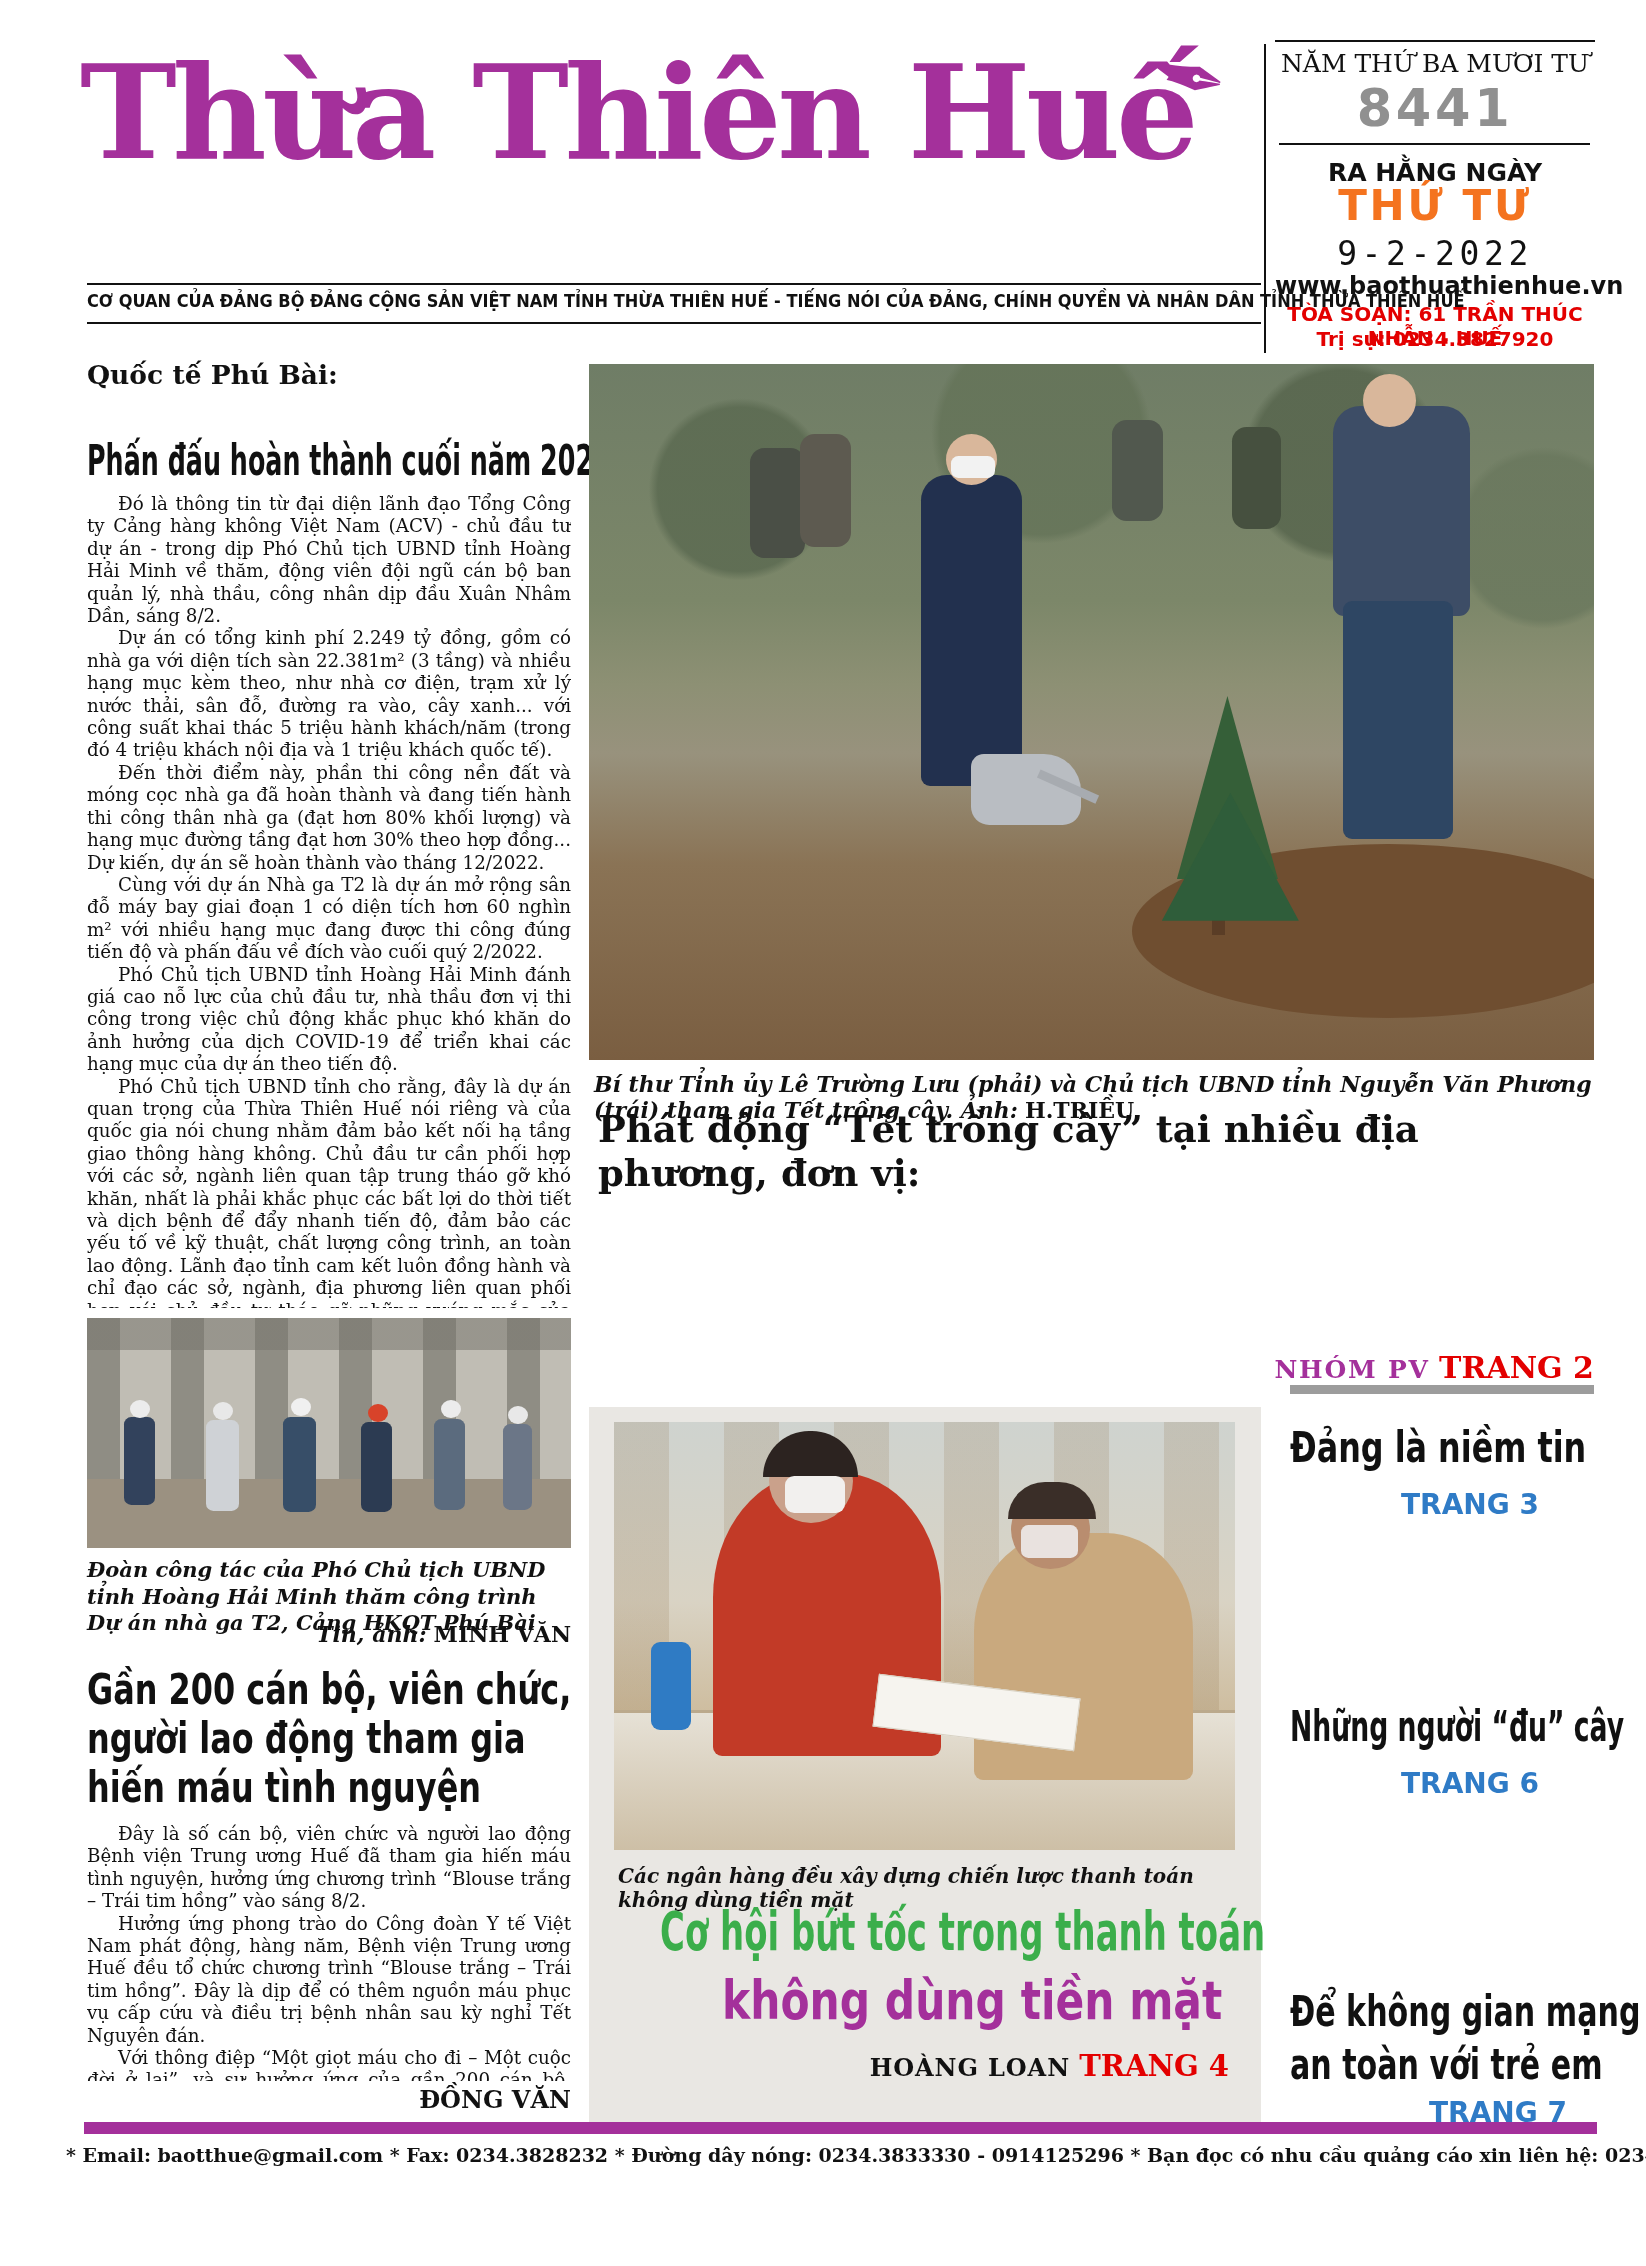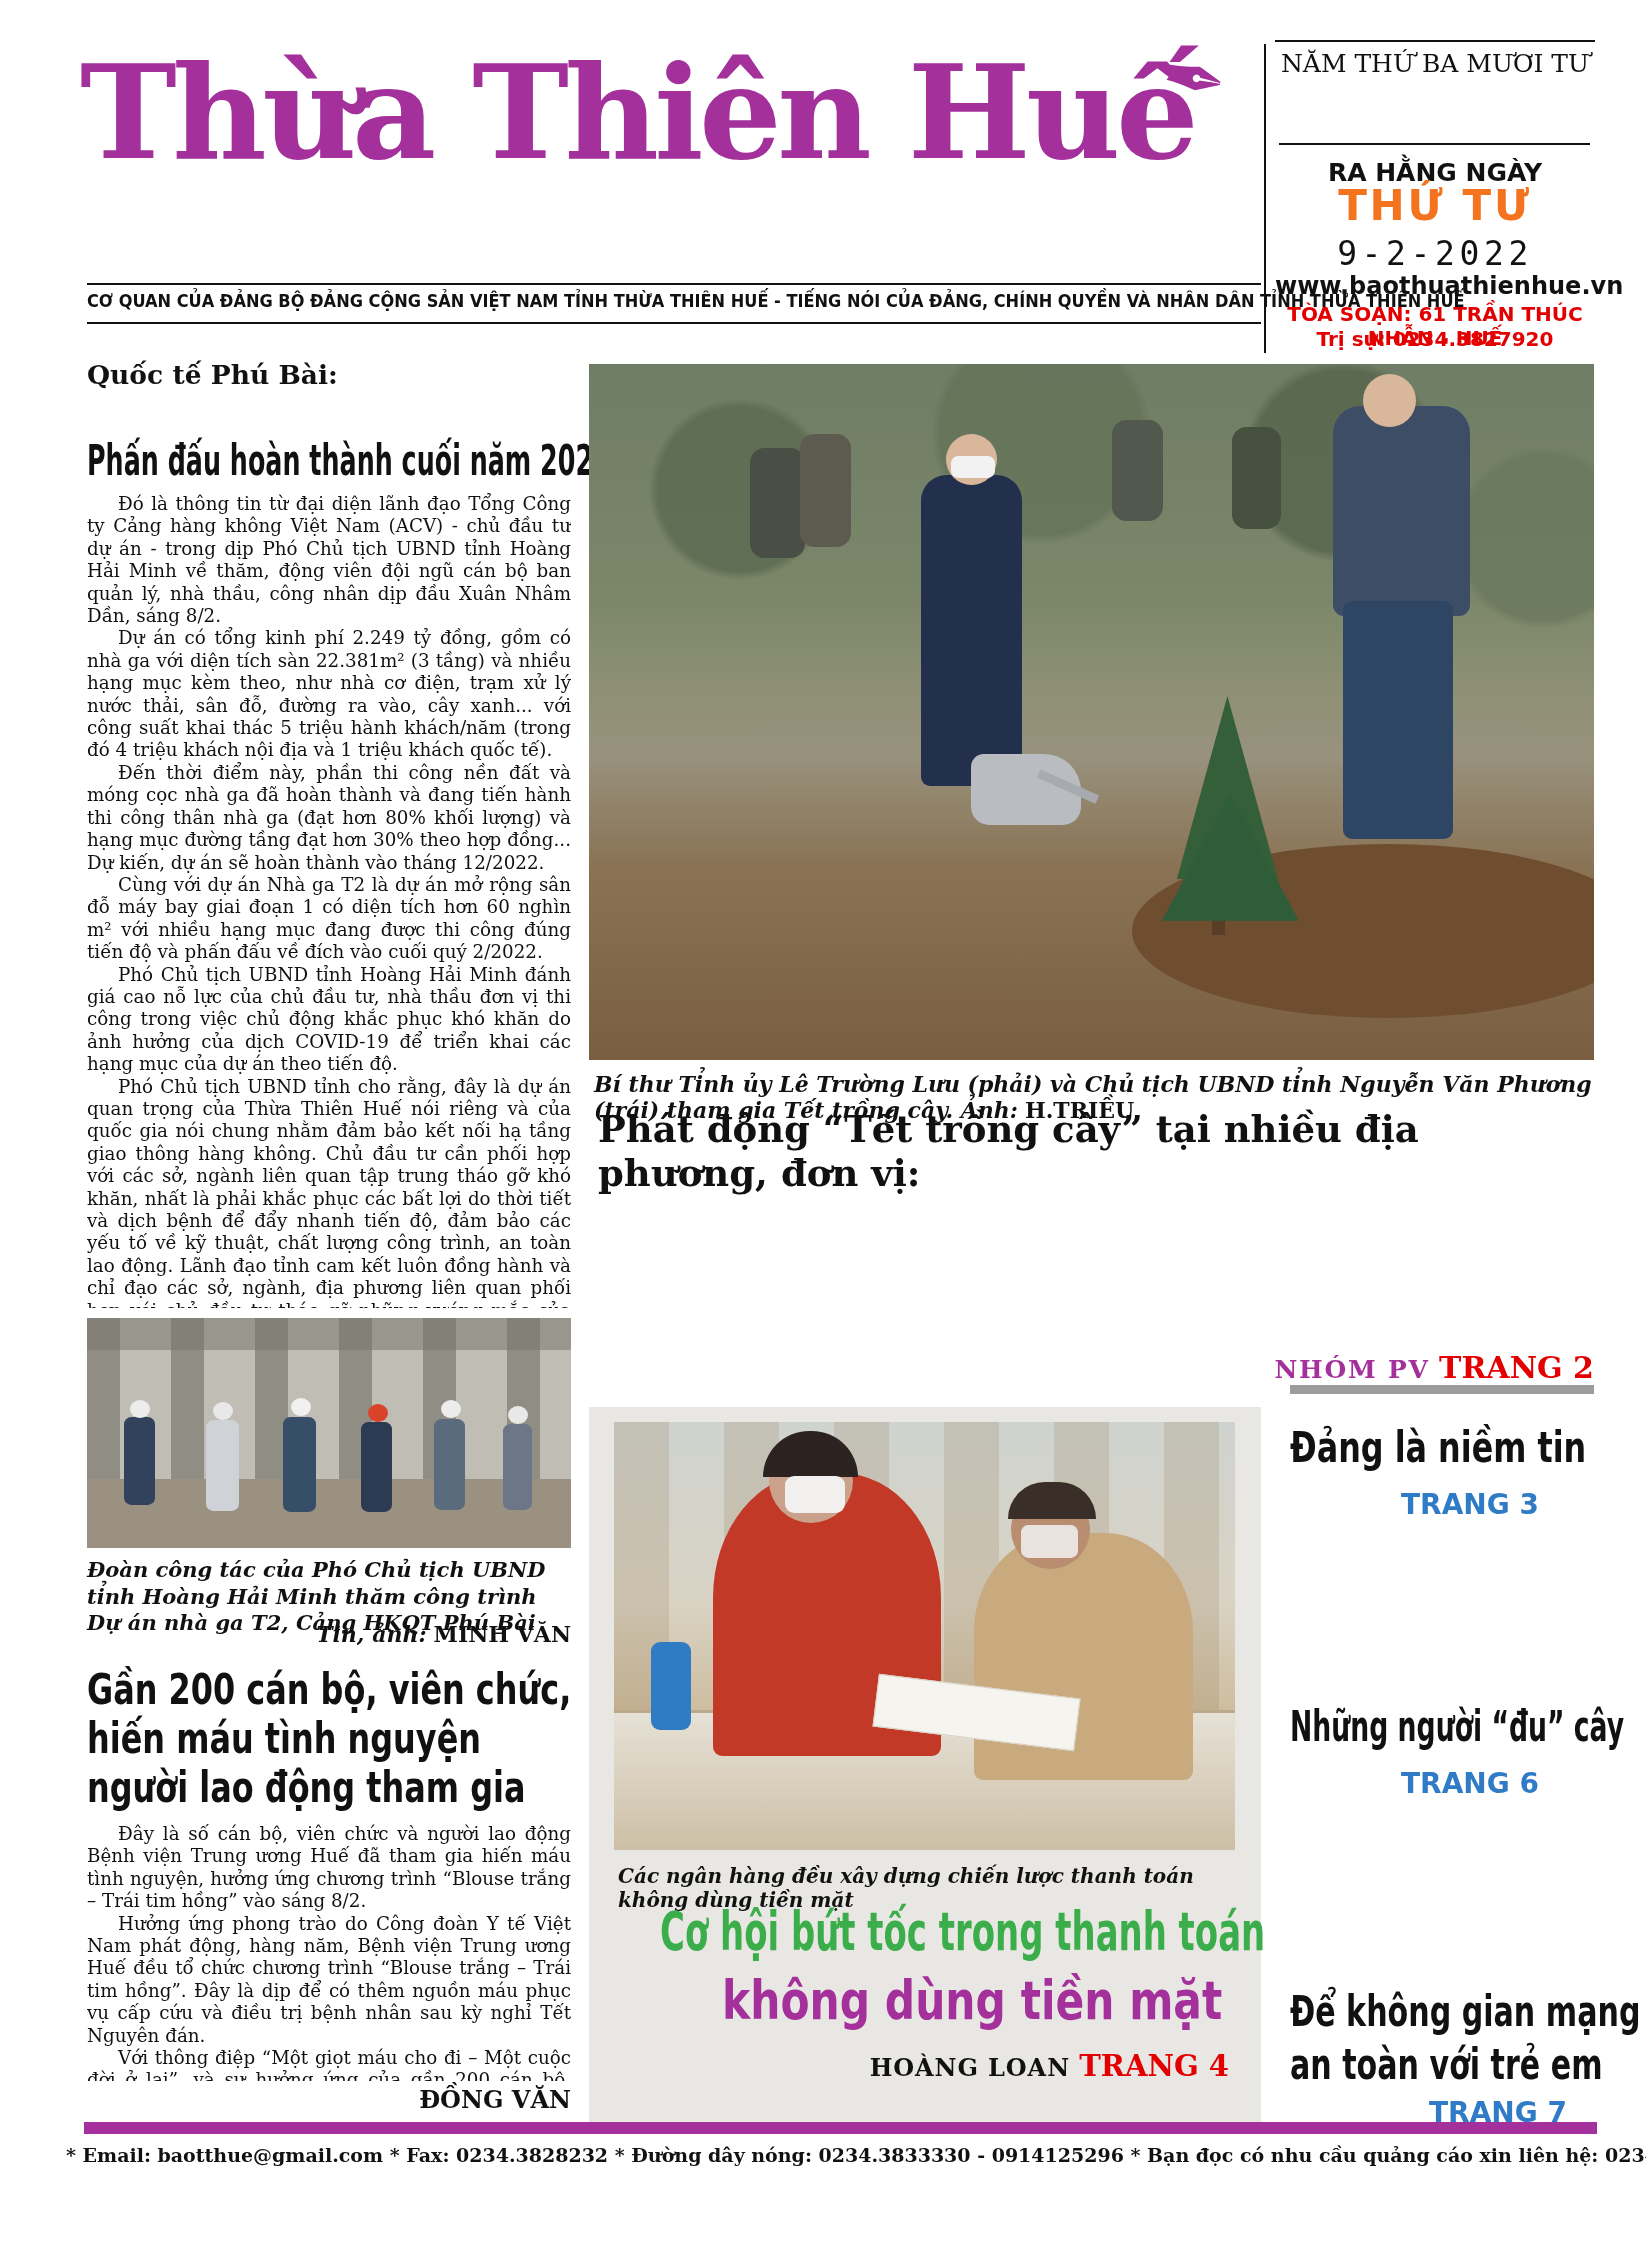--- a/index.html
+++ b/index.html
@@ -27,20 +27,21 @@
 <body>
 
 <div class="page">
 
   <div class="abs magenta" style="left:80px;top:48px;width:1179px;font-size:130px;font-weight:bold;letter-spacing:-4.6px;line-height:1;">Thừa Thiên Huế</div>
   <div class="abs magenta" style="left:1162px;top:35px;font-size:77px;transform:rotate(12deg);">✒</div>
 
   <div class="abs" style="left:1264px;top:44px;width:1.8px;height:309px;background:#111;"></div>
   <div class="abs hr" style="left:1275px;top:40px;width:320px;"></div>
   <div class="abs serif" style="left:1275px;top:49px;width:320px;text-align:center;font-size:25px;">NĂM THỨ BA MƯƠI TƯ</div>
+  <div class="abs sans gray" style="left:1275px;top:79px;width:320px;text-align:center;font-size:51px;font-weight:bold;letter-spacing:3.7px;">8441</div>
   <div class="abs" style="left:1279px;top:143px;width:311px;height:1.8px;background:#111;"></div>
   <div class="abs sans" style="left:1275px;top:150px;width:320px;text-align:center;font-size:25px;font-weight:bold;margin-top:8px;">RA HẰNG NGÀY</div>
   <div class="abs sans orange" style="left:1275px;top:181px;width:320px;text-align:center;font-size:42px;font-weight:bold;letter-spacing:2.7px;">THỨ TƯ</div>
   <div class="abs mono" style="left:1275px;top:234px;width:320px;text-align:center;font-size:33px;letter-spacing:4.6px;">9-2-2022</div>
   <div class="abs sans" style="left:1275px;top:272px;width:320px;text-align:center;font-size:24px;font-weight:bold;">www.baothuathienhue.vn</div>
   <div class="abs sans red" style="left:1266px;top:302px;width:338px;text-align:center;font-size:20px;font-weight:bold;">TÒA SOẠN: 61 TRẦN THÚC NHẪN - HUẾ</div>
   <div class="abs sans red" style="left:1275px;top:327px;width:320px;text-align:center;font-size:20px;font-weight:bold;">Trị sự: 0234.3827920</div>
 
   <div class="abs hr" style="left:87px;top:283px;width:1174px;"></div>
   <div class="abs sans" style="left:87px;top:291px;width:1174px;font-size:17.4px;font-weight:bold;">
@@ -84,22 +85,22 @@
   </div>
 
   <div class="abs caption serif" style="left:87px;top:1557px;width:484px;font-size:21px;line-height:26.5px;">Đoàn công tác của Phó Chủ tịch UBND tỉnh Hoàng Hải Minh thăm công trình Dự án nhà ga T2, Cảng HKQT Phú Bài</div>
   <div class="abs serif" style="left:87px;top:1621px;width:484px;text-align:right;font-size:22px;">
     <span class="caption">Tin, ảnh:</span>
     <span style="font-weight:bold;">MINH VĂN</span>
   </div>
 
   <div class="abs sans" style="left:87px;top:1665px;width:484px;font-size:42px;font-weight:bold;line-height:49px;">
     <div><span class="cond" style="transform:scaleX(0.76);">Gần 200 cán bộ, viên chức,</span></div>
+    <div><span class="cond" style="transform:scaleX(0.76);">người lao động tham gia</span></div>
     <div><span class="cond" style="transform:scaleX(0.76);">hiến máu tình nguyện</span></div>
-    <div><span class="cond" style="transform:scaleX(0.76);">người lao động tham gia</span></div>
   </div>
   <div class="abs bodytxt" style="left:87px;top:1823px;width:484px;height:258px;">
     <p>Đây là số cán bộ, viên chức và người lao động Bệnh viện Trung ương Huế đã tham gia hiến máu tình nguyện, hưởng ứng chương trình “Blouse trắng – Trái tim hồng” vào sáng 8/2.</p>
     <p>Hưởng ứng phong trào do Công đoàn Y tế Việt Nam phát động, hàng năm, Bệnh viện Trung ương Huế đều tổ chức chương trình “Blouse trắng – Trái tim hồng”. Đây là dịp để có thêm nguồn máu phục vụ cấp cứu và điều trị bệnh nhân sau kỳ nghỉ Tết Nguyên đán.</p>
     <p>Với thông điệp “Một giọt máu cho đi – Một cuộc đời ở lại”, và sự hưởng ứng của gần 200 cán bộ, viên chức và người lao động Bệnh viện Trung ương Huế cơ sở 1 và cơ sở 2, có 145 đơn vị máu và 3 đơn vị tiểu cầu đã được tiếp nhận trong dịp này.</p>
   </div>
   <div class="abs serif" style="left:87px;top:2085px;width:484px;text-align:right;font-size:24px;font-weight:bold;">ĐỒNG VĂN</div>
 
   <div class="abs photo" style="left:589px;top:364px;width:1005px;height:696px;
               background:

